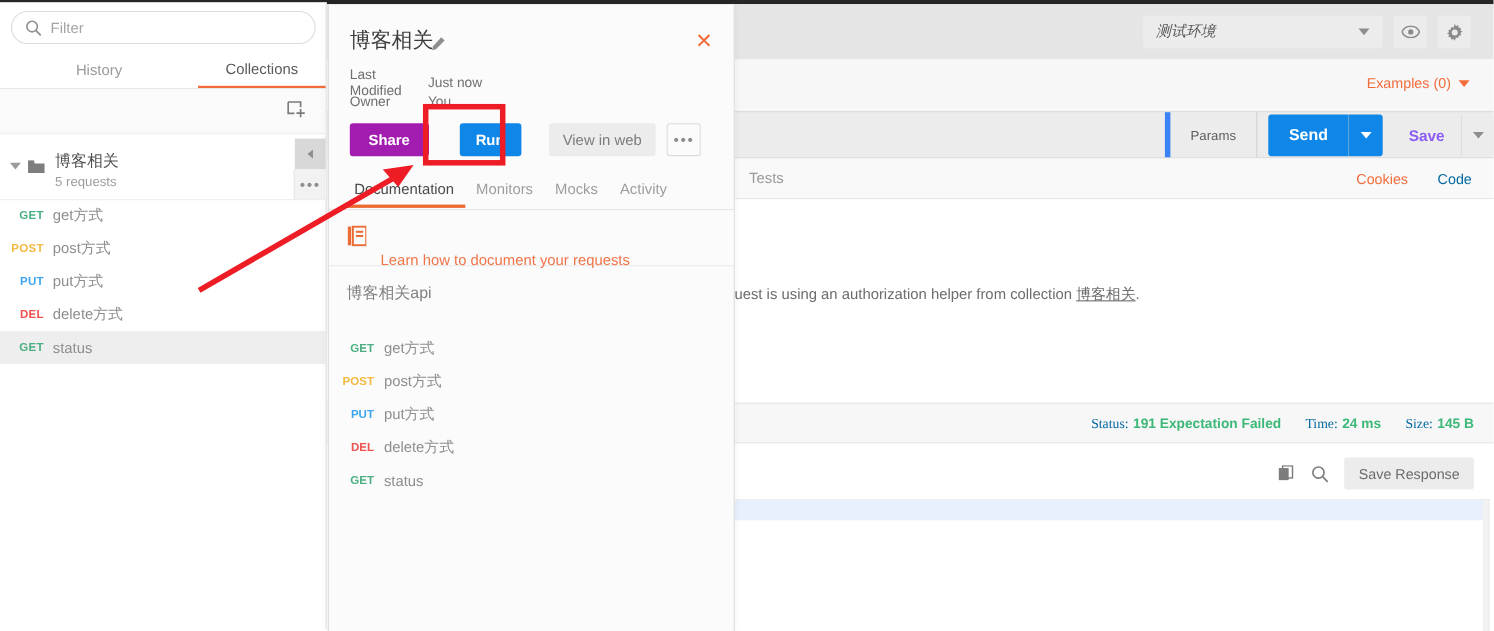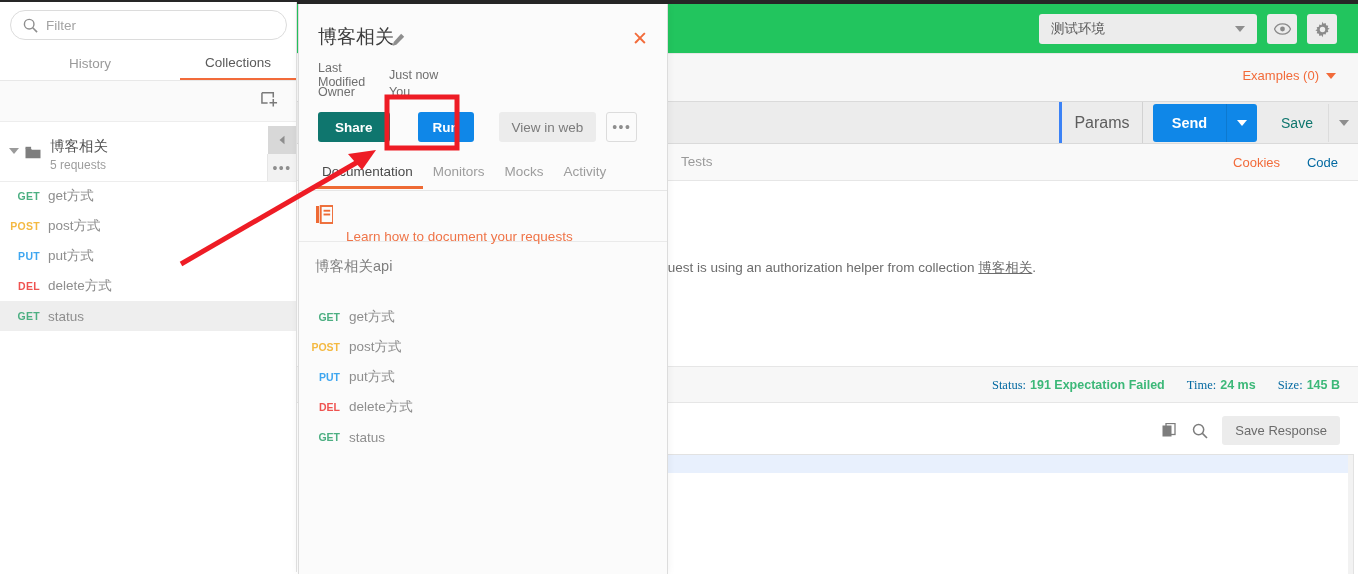--- a/index.html
+++ b/index.html
@@ -170,23 +170,24 @@
   .main {
     position: absolute;
     left: 297px; top: 4px;
     right: 0; bottom: 0;
     background: #fff;
   }
   .env-bar {
     position: absolute;
     left: 0; top: 0;
     right: 0; height: 50px;
-    background: #22c55e;
+    background: #e5e5e5;
     border-bottom: 1px solid #e6e6e6;
     box-sizing: border-box;
+    font-style: italic;
   }
   .env-select {
     position: absolute;
     right: 101px; top: 10px;
     width: 218px; height: 30px;
     background: #ececec;
     border-radius: 3px;
     display: flex;
     align-items: center;
     padding: 0 12px;
@@ -237,24 +238,24 @@
     background: #ececec;
     border-top: 1px solid #dadada;
     border-bottom: 1px solid #dadada;
     box-sizing: border-box;
   }
   .params-btn {
     position: absolute;
     left: 762px; top: 0;
     width: 84px; height: 41px;
     background: #ececec;
-    border-left: 3px solid #3b82f6;
+    border-left: 5px solid #3b82f6;
     border-right: 1px solid #d2d2d2;
     display: flex; align-items: center; justify-content: center;
-    font-size: 16px; color: #5d5d5d;
+    font-size: 12px; color: #5d5d5d;
     cursor: pointer;
     box-sizing: border-box;
   }
   .send-btn {
     position: absolute;
     left: 856px; top: 2px;
     height: 38px; width: 73px;
     background: #0f87e8;
     color: #fff;
     font-size: 14.5px; font-weight: bold;
@@ -276,25 +277,26 @@
     width: 0; height: 0;
     border-left: 5px solid transparent;
     border-right: 5px solid transparent;
     border-top: 6px solid #ffffff;
   }
   .save-btn {
     position: absolute;
     left: 969px; top: 2px;
     height: 38px; width: 62px;
     background: #ececec;
-    color: #0f766e;
+    color: #8b5cf6;
     font-size: 14px;
     display: flex; align-items: center; justify-content: center;
     border-radius: 3px 0 0 3px;
     cursor: pointer;
+    font-weight: bold;
   }
   .save-caret-btn {
     position: absolute;
     left: 1031px; top: 2px;
     height: 38px; width: 30px;
     background: #ececec;
     border-left: 1px solid #dcdcdc;
     border-radius: 0 3px 3px 0;
     display: flex; align-items: center; justify-content: center;
     cursor: pointer;
@@ -436,21 +438,21 @@
   .meta-v { color: #6f6f6f; }
 
   .actions {
     position: absolute;
     left: 19px; top: 108px;
     display: flex;
     align-items: center;
     gap: 0;
   }
   .btn-share {
-    background: #0f766e;
+    background: #a21caf;
     color: #fff;
     font-size: 13.5px;
     font-weight: bold;
     height: 30px;
     padding: 0 17px;
     display: flex; align-items: center;
     border-radius: 3px;
     cursor: pointer;
   }
   .btn-run {

